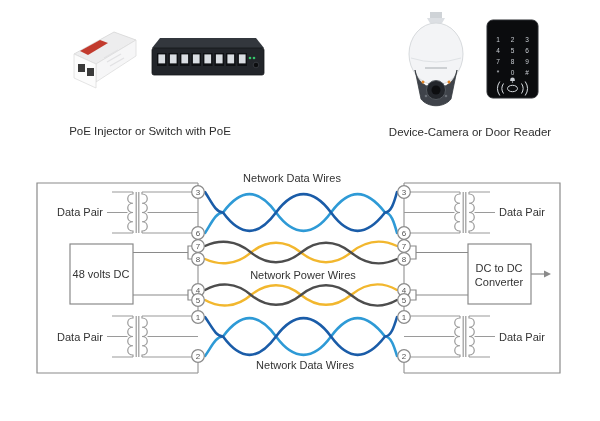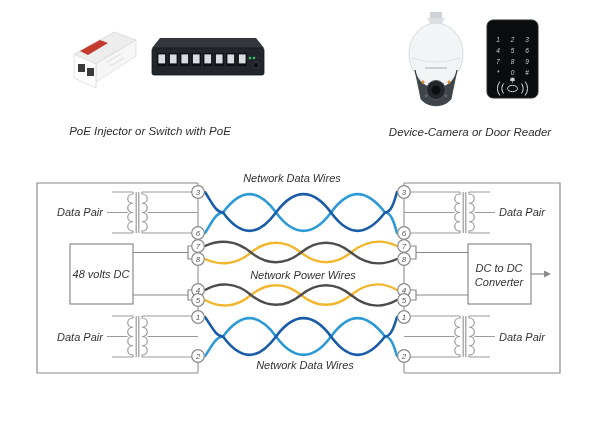--- a/index.html
+++ b/index.html
@@ -1,17 +1,17 @@
 <!DOCTYPE html>
 <html><head>
 <meta charset="utf-8">
 <style>
   html,body{margin:0;padding:0;background:#ffffff;}
   .stage{position:relative;width:600px;height:421px;background:#fff;overflow:hidden;
-         font-family:"Liberation Sans", sans-serif;font-style:italic;}
+         font-family:"Liberation Sans", sans-serif;}
   svg{display:block;}
   svg text{font-family:"Liberation Sans", sans-serif;}
   .caption{font-size:11.5px;fill:#2e2e2e;}
   .dlabel{font-size:11px;fill:#333333;}
   .boxlabel{font-size:11px;fill:#333333;}
   .pinnum{font-size:8px;fill:#555555;}
   .keydigit{font-size:6.5px;fill:#c9cdd3;}
   .wire{fill:none;stroke-linecap:round;}
   .gline{stroke:#9a9a9a;stroke-width:1.2;fill:none;}
   .boxline{stroke:#8a8a8a;stroke-width:1.2;fill:none;}

